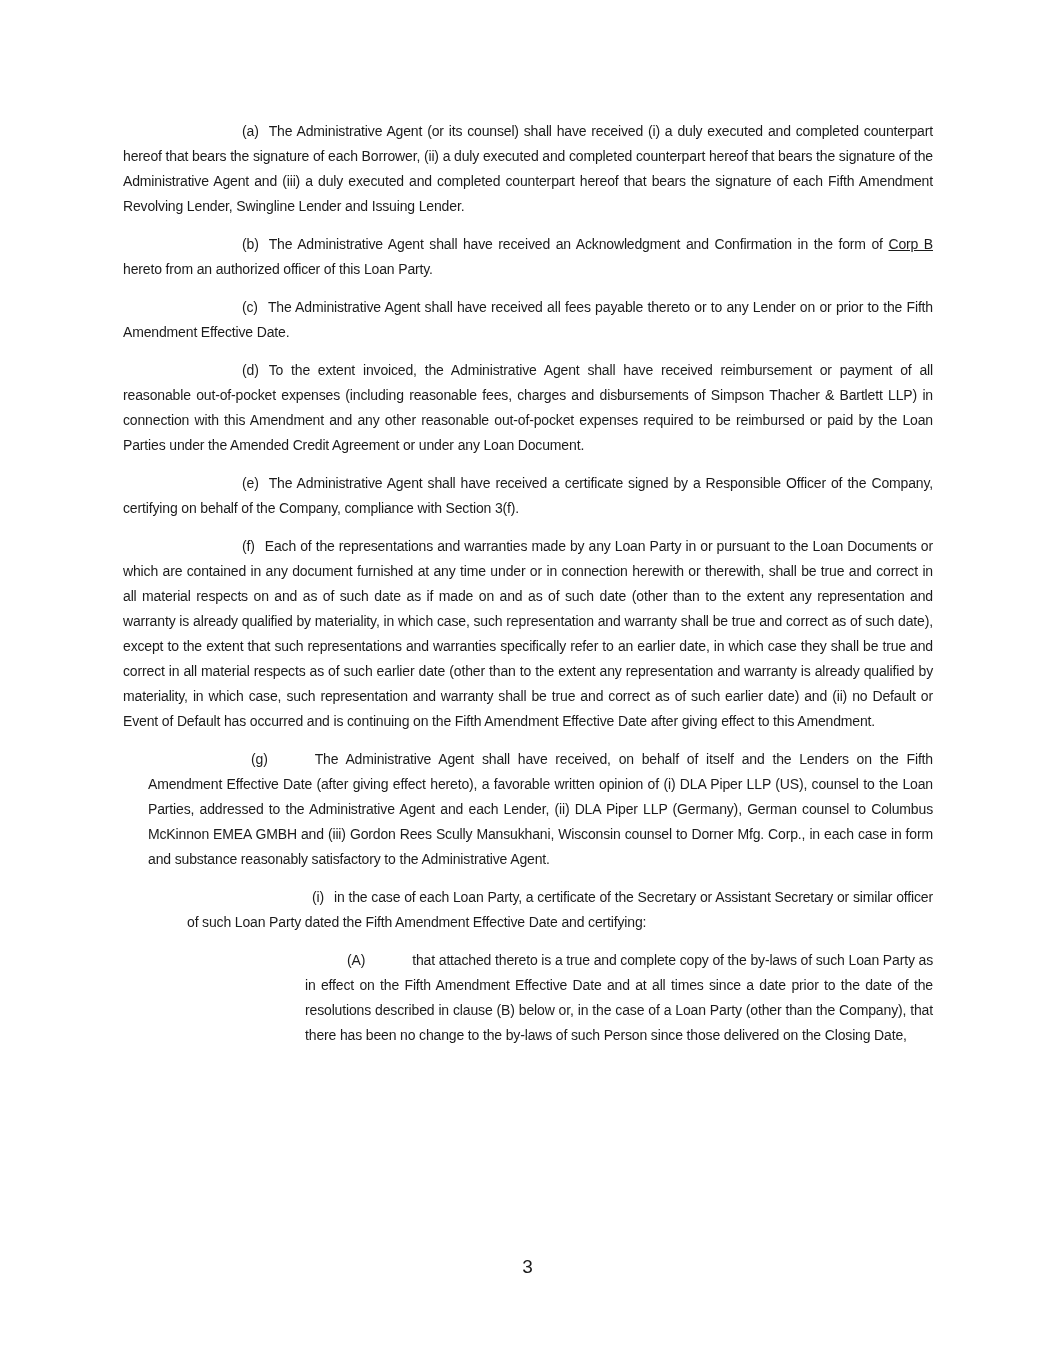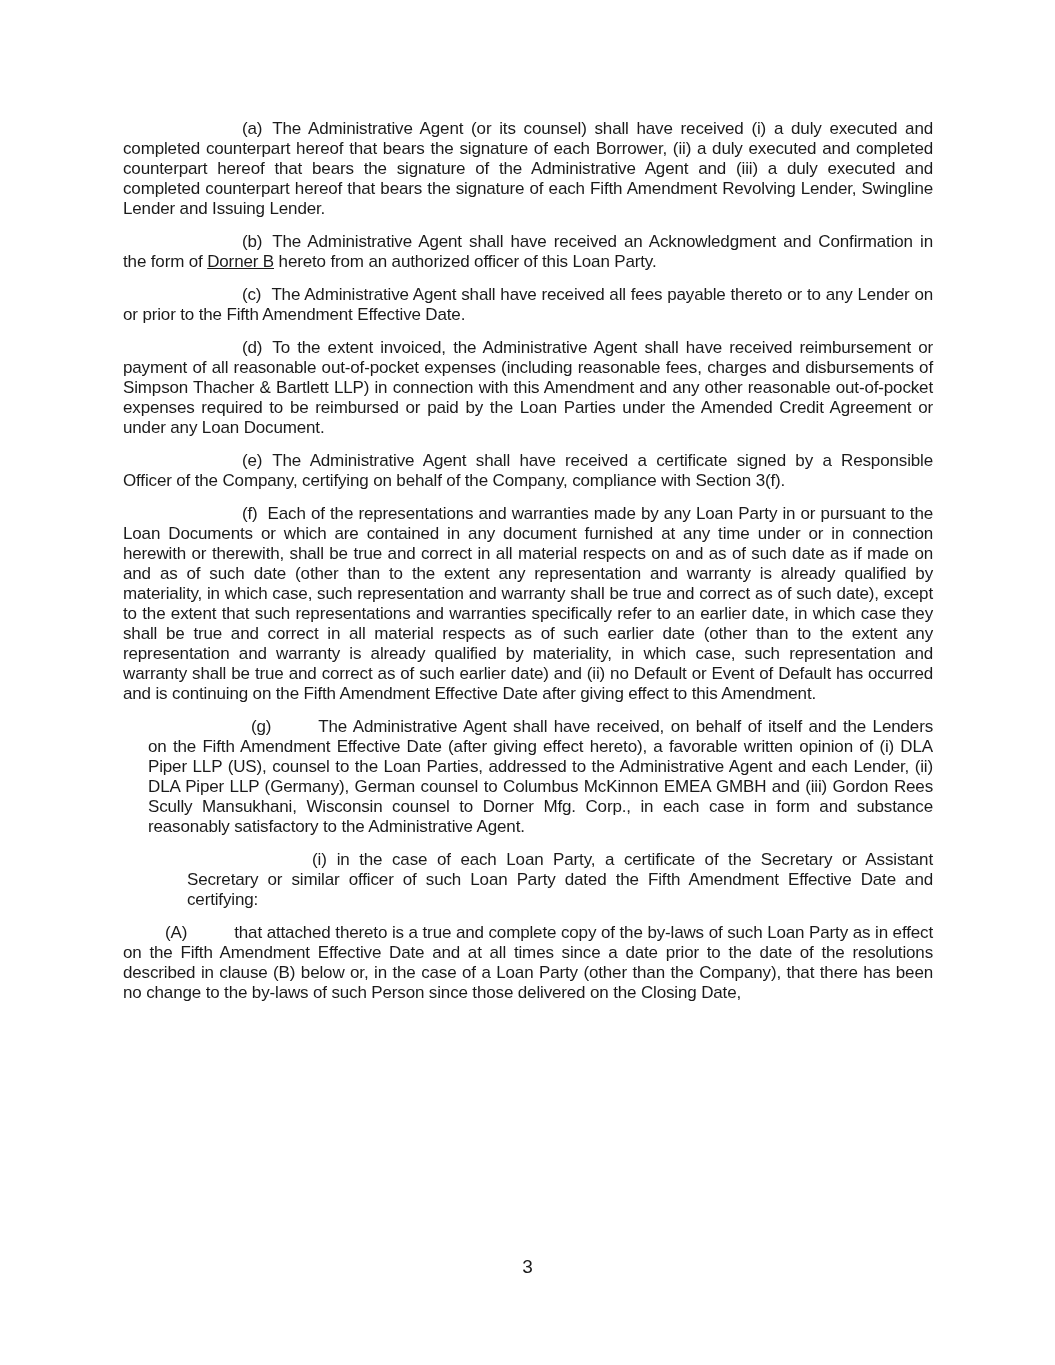--- a/index.html
+++ b/index.html
@@ -17,38 +17,39 @@
     overflow: hidden;
   }
   .content {
     position: absolute;
     left: 123px;
     right: 122px;
     top: 119px;
   }
   p.para {
     margin: 0 0 13px 0;
-    font-size: 17px;
-    line-height: 20px;
+    font-size: 14px;
+    line-height: 25px;
     letter-spacing: -0.15px;
     text-align: justify;
     text-indent: 119px;
   }
   
   p.para-g {
     margin-left: 25px;
     text-indent: 103px;
   }
   
   p.level-1 {
     margin-left: 64px;
     text-indent: 125px;
   }
   
   p.level-2 {
+    margin-left: 182px;
     text-indent: 42px;
   }
   .gap-sm { display: inline-block; width: 10px; }
   .gap-tab { display: inline-block; width: 47px; }
   .underlined { text-decoration: underline; }
   .footer {
     position: absolute;
     top: 1254px;
     left: 0;
     width: 100%;
@@ -61,21 +62,21 @@
 <body>
 
 <div class="page">
   <div class="content">
 
     <p class="para">
       <span>(a)</span><span class="gap-sm"></span><span>The Administrative Agent (or its counsel) shall have received (i) a duly executed and completed counterpart hereof that bears the signature of each Borrower, (ii) a duly executed and completed counterpart hereof that bears the signature of the Administrative Agent and (iii) a duly executed and completed counterpart hereof that bears the signature of each Fifth Amendment Revolving Lender, Swingline Lender and Issuing Lender.</span>
     </p>
 
     <p class="para">
-      <span>(b)</span><span class="gap-sm"></span><span>The Administrative Agent shall have received an Acknowledgment and Confirmation in the form of </span><span class="underlined">Dorner B</span><span> hereto from an authorized officer of this Loan Party.</span>
+      <span>(b)</span><span class="gap-sm"></span><span>The Administrative Agent shall have received an Acknowledgment and Confirmation in the form of </span><span class="underlined">Corp B</span><span> hereto from an authorized officer of this Loan Party.</span>
     </p>
 
     <p class="para">
       <span>(c)</span><span class="gap-sm"></span><span>The Administrative Agent shall have received all fees payable thereto or to any Lender on or prior to the Fifth Amendment Effective Date.</span>
     </p>
 
     <p class="para">
       <span>(d)</span><span class="gap-sm"></span><span>To the extent invoiced, the Administrative Agent shall have received reimbursement or payment of all reasonable out-of-pocket expenses (including reasonable fees, charges and disbursements of Simpson Thacher &amp; Bartlett LLP) in connection with this Amendment and any other reasonable out-of-pocket expenses required to be reimbursed or paid by the Loan Parties under the Amended Credit Agreement or under any Loan Document.</span>
     </p>
 

